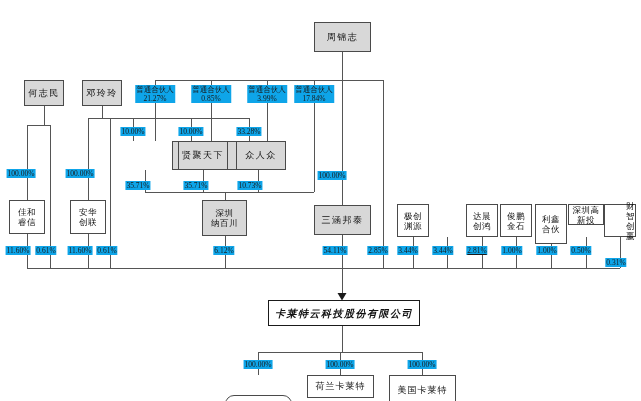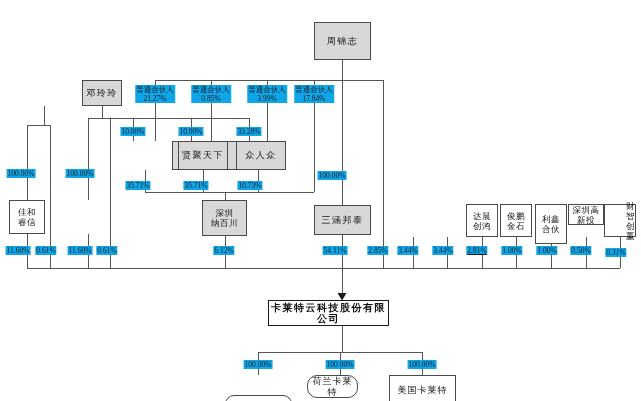--- a/index.html
+++ b/index.html
@@ -46,49 +46,54 @@
                M413 237 V268 M447 237 V268 M482 237 V268 M516 237 V268
                M551 237 V268 M586 237 V268 M620 237 V268
                M27 268 H620
                M342 268 V294
                M342 326 V352 M258 352 H422
                M258 352 V375 M340 352 V375 M422 352 V375"></path>
     </g>
     <polygon points="337.5,293 346.5,293 342,300.5" fill="#1a1a1a" stroke="none"></polygon>
   </svg>
 
-  <div class="bx gray" style="left:314px;top:22px;width:57px;height:38px;">周锦志</div>
+  <div class="bx gray" style="left:314px;top:22px;width:57px;height:30px;">周锦志</div>
+  <div class="bx gray" style="left:24px;top:80px;width:40px;height:26px;">何志民</div>
   <div class="bx gray" style="left:82px;top:80px;width:40px;height:26px;">邓玲玲</div>
 
   <div class="bx gray" style="left:124px;top:141px;width:72px;height:29px;margin-left:48px;">财汇天下</div>
   <div class="bx gray" style="left:178px;top:141px;width:50px;height:29px;">贤聚天下</div>
   <div class="bx gray" style="left:236px;top:141px;width:50px;height:29px;">众人众</div>
 
   <div class="bx small" style="left:9px;top:200px;width:36px;height:34px;">佳和
 睿信</div>
+  <div class="bx small" style="left:70px;top:200px;width:36px;height:34px;">安华
+创联</div>
 
   <div class="bx gray small" style="left:202px;top:200px;width:45px;height:36px;">深圳
 纳百川</div>
   <div class="bx gray" style="left:314px;top:205px;width:57px;height:30px;">三涵邦泰</div>
 
+  <div class="bx small" style="left:397px;top:204px;width:32px;height:33px;">极创
+渊源</div>
   <div class="bx small" style="left:466px;top:204px;width:32px;height:33px;">达晨
 创鸿</div>
   <div class="bx small" style="left:500px;top:204px;width:32px;height:33px;">俊鹏
 金石</div>
   <div class="bx small" style="left:535px;top:204px;width:32px;height:40px;">利鑫
 合伙</div>
   <div class="bx small" style="left:568px;top:204px;width:36px;height:21px;">深圳高
 新投</div>
   <div class="bx small" style="left:604px;top:204px;width:32px;height:33px;padding-left:21px;">财智
 创赢</div>
 
-  <div class="bx main" style="left:268px;top:300px;width:121px;height:26px;">卡莱特云科技股份有限公司</div>
+  <div class="bx main" style="left:268px;top:300px;width:152px;height:26px;font-style:italic;">卡莱特云科技股份有限公司</div>
 
   <div class="bx wide" style="left:225px;top:395px;width:67px;height:23px;border-radius:9px;">同尔科技</div>
-  <div class="bx wide" style="left:307px;top:375px;width:51px;height:23px;border-radius:10px;">荷兰卡莱特</div>
+  <div class="bx wide" style="left:307px;top:375px;width:67px;height:23px;">荷兰卡莱特</div>
   <div class="bx wide" style="left:389px;top:375px;width:67px;height:31px;">美国卡莱特</div>
 
   <span class="lb" style="left:155px;top:85px;">普通合伙人
 21.27%</span>
   <span class="lb" style="left:211px;top:85px;">普通合伙人
 0.85%</span>
   <span class="lb" style="left:267px;top:85px;">普通合伙人
 3.99%</span>
   <span class="lb" style="left:314px;top:85px;">普通合伙人
 17.84%</span>
@@ -111,19 +116,19 @@
   <span class="lb" style="left:107px;top:246px;">0.61%</span>
   <span class="lb" style="left:224px;top:246px;">6.12%</span>
   <span class="lb" style="left:335px;top:246px;">54.11%</span>
   <span class="lb" style="left:378px;top:246px;">2.85%</span>
   <span class="lb" style="left:408px;top:246px;">3.44%</span>
   <span class="lb" style="left:443px;top:246px;">3.44%</span>
   <span class="lb" style="left:477px;top:246px;text-decoration:underline;">2.81%</span>
   <span class="lb" style="left:512px;top:246px;">1.00%</span>
   <span class="lb" style="left:547px;top:246px;">1.00%</span>
   <span class="lb" style="left:581px;top:246px;">0.50%</span>
-  <span class="lb" style="left:616px;top:248px;font-style:italic;">0.31%</span>
+  <span class="lb" style="left:616px;top:258px;">0.31%</span>
 
   <span class="lb" style="left:258px;top:360px;">100.00%</span>
   <span class="lb" style="left:340px;top:360px;">100.00%</span>
   <span class="lb" style="left:422px;top:360px;">100.00%</span>
 
 </div>
 
 </body></html>

